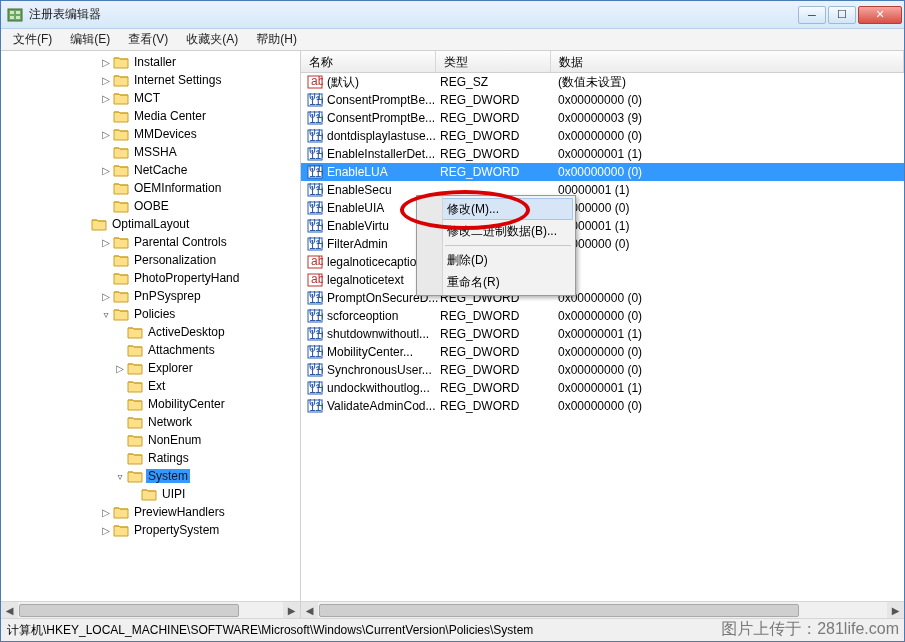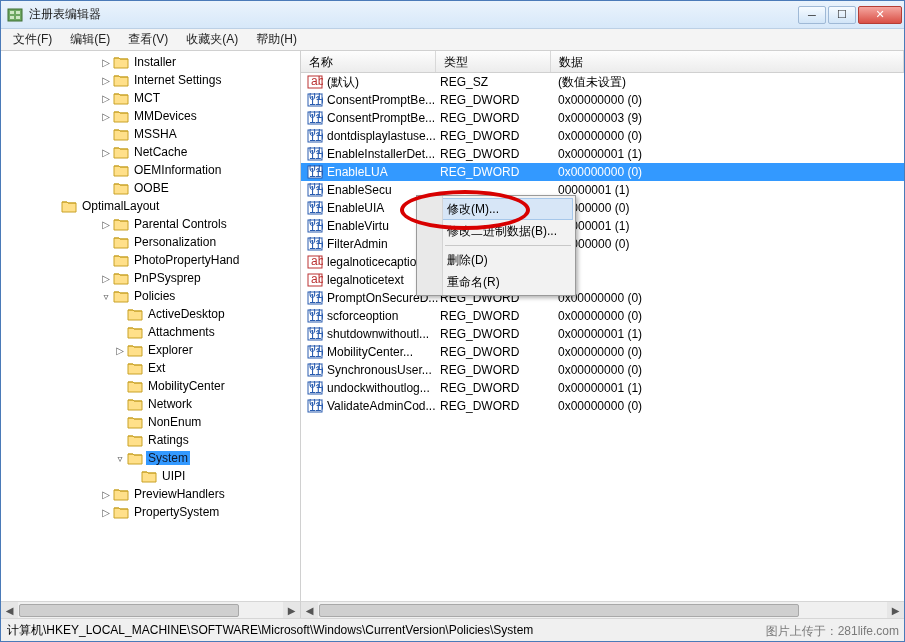--- a/index.html
+++ b/index.html
@@ -39,21 +39,21 @@
 .hscroll{height:17px;background:#f0f0f0;border-top:1px solid #d6d6d6;position:relative;}
 .hscroll .thumb{position:absolute;top:2px;height:13px;background:#cfcfcf;border:1px solid #a8a8a8;border-radius:2px;}
 .hscroll .arrow{position:absolute;top:0;width:17px;height:17px;display:flex;align-items:center;justify-content:center;color:#555;font-size:10px;background:#e6e6e6;}
 .statusbar{height:20px;background:#f0f0f0;border-top:1px solid #d6d6d6;padding:11px 6px;display:flex;align-items:center;}
 .context-menu{position:absolute;left:416px;top:195px;width:160px;background:#f2f2f2;border:1px solid #9a9a9a;box-shadow:2px 2px 4px rgba(0,0,0,.3);padding:2px;z-index:20;}
 .context-menu .cm-item{height:22px;display:flex;align-items:center;padding-left:28px;}
 .context-menu .cm-item.highlight{background:#d7e6f7;border:1px solid #a6c7ea;padding-left:27px;height:22px;}
 .context-menu .cm-sep{height:1px;background:#c8c8c8;margin:3px 2px 3px 26px;}
 .context-menu .gutter{position:absolute;left:0;top:0;bottom:0;width:26px;background:#e9e9e9;border-right:1px solid #d4d4d4;}
 .ellipse-mark{position:absolute;left:400px;top:190px;width:130px;height:40px;border:4px solid #d80000;border-radius:50%;z-index:30;pointer-events:none;}
-.watermark{position:absolute;right:6px;bottom:2px;color:#7a7a7a;font-size:12px;z-index:40;}
+.watermark{position:absolute;right:6px;bottom:2px;color:#7a7a7a;font-size:16px;z-index:40;}
 </style>
 </head>
 <body>
 
 <div class="window">
   <div class="titlebar">
     <span class="app-icon">
       <svg width="16" height="16" viewBox="0 0 16 16">
           <rect x="1" y="2" width="14" height="12" fill="#6fa863" stroke="#3c6e33"></rect>
           <rect x="3" y="4" width="4" height="3" fill="#cfe8c5"></rect>
@@ -100,20 +100,28 @@
             </div>
             <div class="tree-row" style="padding-left: 98px;">
               <span class="expander">▷</span>
               <span class="folder"><svg width="16" height="14" viewBox="0 0 16 14">
                   <path d="M1 3h5l1 1h8v9H1z" fill="#ffe08a" stroke="#c9a227"></path>
                   <path d="M1 3h5l1 1h8" fill="none" stroke="#c9a227"></path>
                 </svg></span>
               <span class="label">MCT</span>
             </div>
             <div class="tree-row" style="padding-left: 98px;">
+              <span class="expander"></span>
+              <span class="folder"><svg width="16" height="14" viewBox="0 0 16 14">
+                  <path d="M1 3h5l1 1h8v9H1z" fill="#ffe08a" stroke="#c9a227"></path>
+                  <path d="M1 3h5l1 1h8" fill="none" stroke="#c9a227"></path>
+                </svg></span>
+              <span class="label">Media Center</span>
+            </div>
+            <div class="tree-row" style="padding-left: 98px;">
               <span class="expander">▷</span>
               <span class="folder"><svg width="16" height="14" viewBox="0 0 16 14">
                   <path d="M1 3h5l1 1h8v9H1z" fill="#ffe08a" stroke="#c9a227"></path>
                   <path d="M1 3h5l1 1h8" fill="none" stroke="#c9a227"></path>
                 </svg></span>
               <span class="label">MMDevices</span>
             </div>
             <div class="tree-row" style="padding-left: 98px;">
               <span class="expander"></span>
               <span class="folder"><svg width="16" height="14" viewBox="0 0 16 14">
@@ -139,21 +147,21 @@
               <span class="label">OEMInformation</span>
             </div>
             <div class="tree-row" style="padding-left: 98px;">
               <span class="expander"></span>
               <span class="folder"><svg width="16" height="14" viewBox="0 0 16 14">
                   <path d="M1 3h5l1 1h8v9H1z" fill="#ffe08a" stroke="#c9a227"></path>
                   <path d="M1 3h5l1 1h8" fill="none" stroke="#c9a227"></path>
                 </svg></span>
               <span class="label">OOBE</span>
             </div>
-            <div class="tree-row" style="padding-left: 46px;">
+            <div class="tree-row" style="padding-left: 76px;">
               <span class="expander"></span>
               <span class="folder"><svg width="16" height="14" viewBox="0 0 16 14">
                   <path d="M1 3h5l1 1h8v9H1z" fill="#ffe08a" stroke="#c9a227"></path>
                   <path d="M1 3h5l1 1h8" fill="none" stroke="#c9a227"></path>
                 </svg></span>
               <span class="label">OptimalLayout</span>
             </div>
             <div class="tree-row" style="padding-left: 98px;">
               <span class="expander">▷</span>
               <span class="folder"><svg width="16" height="14" viewBox="0 0 16 14">

